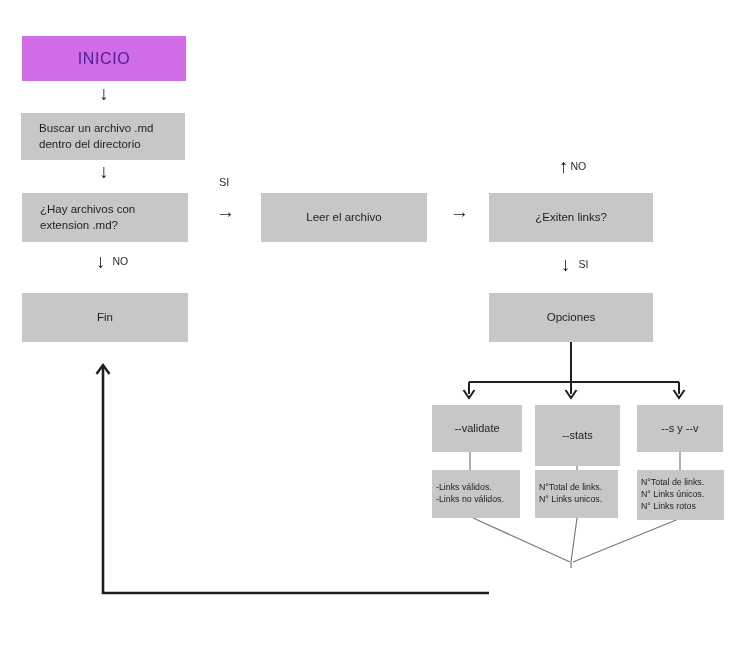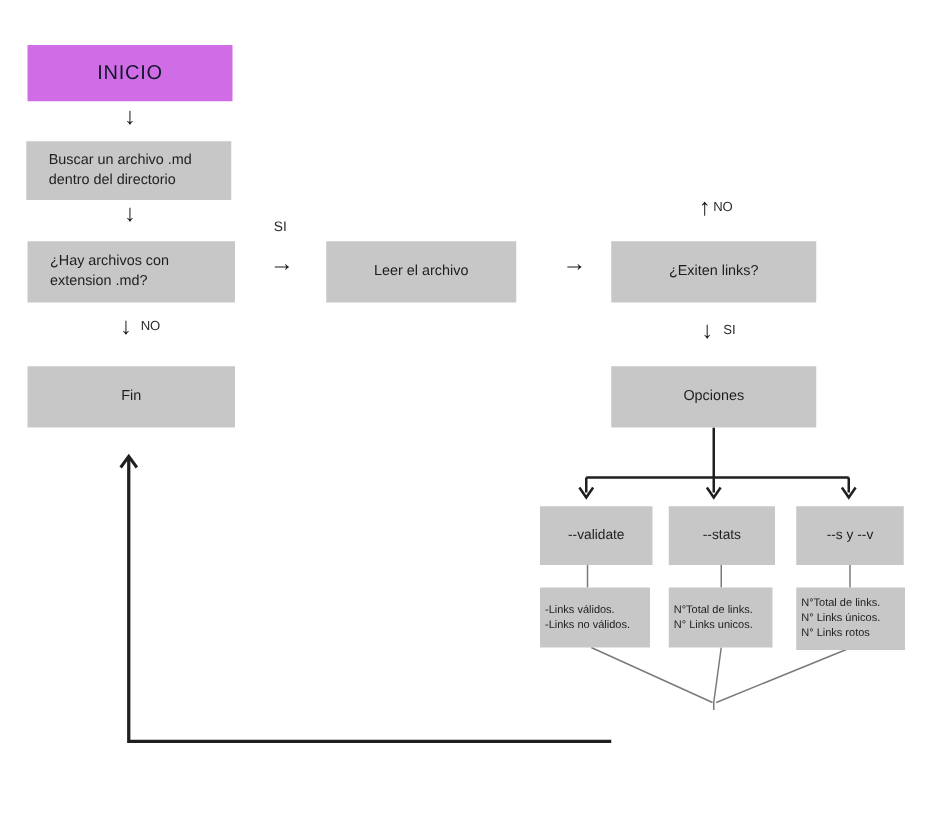--- a/index.html
+++ b/index.html
@@ -30,21 +30,21 @@
     justify-content:flex-start;
     text-align:left;
     padding-left:18px;
     padding-right:6px;
   }
   .node.start{
     background:#d06de6;
     font-size:16px;
     font-weight:500;
     letter-spacing:0.6px;
-    color:#0f172a;
+    color:#4c1d95;
   }
   .node.small{
     font-size:8.8px;
     line-height:1.35;
     justify-content:flex-start;
     text-align:left;
     padding-left:4px;
     padding-right:3px;
   }
   .edge{
@@ -88,30 +88,30 @@
   <div class="node start" style="left:22px;top:36px;width:164px;height:45px;">INICIO</div>
 
   <div class="node left-align" style="left:21px;top:113px;width:164px;height:47px;">Buscar un archivo .md
 dentro del directorio</div>
 
   <div class="node left-align" style="left:22px;top:193px;width:166px;height:49px;">¿Hay archivos con
 extension .md?</div>
 
   <div class="node" style="left:22px;top:293px;width:166px;height:49px;">Fin</div>
 
-  <div class="node" style="left:261px;top:193px;width:152px;height:49px;">Leer el archivo</div>
+  <div class="node" style="left:261px;top:193px;width:166px;height:49px;">Leer el archivo</div>
 
 
   <div class="node" style="left:489px;top:193px;width:164px;height:49px;">¿Exiten links?</div>
 
   <div class="node" style="left:432px;top:405px;width:90px;height:47px;font-size:11px;">--validate</div>
 
   <div class="node" style="left:489px;top:293px;width:164px;height:49px;">Opciones</div>
 
-  <div class="node" style="left:535px;top:405px;width:85px;height:47px;font-size:11px;">--stats</div>
+  <div class="node" style="left:535px;top:405px;width:85px;height:61px;font-size:11px;">--stats</div>
 
   <div class="node" style="left:637px;top:405px;width:86px;height:47px;font-size:11px;">--s y --v</div>
 
   <div class="node small" style="left:432px;top:470px;width:88px;height:48px;">-Links válidos.
 -Links no válidos.</div>
 
   <div class="node small" style="left:535px;top:470px;width:83px;height:48px;">N°Total de links.
 N° Links unicos.</div>
 
   <div class="node small" style="left:637px;top:470px;width:87px;height:50px;">N°Total de links.

